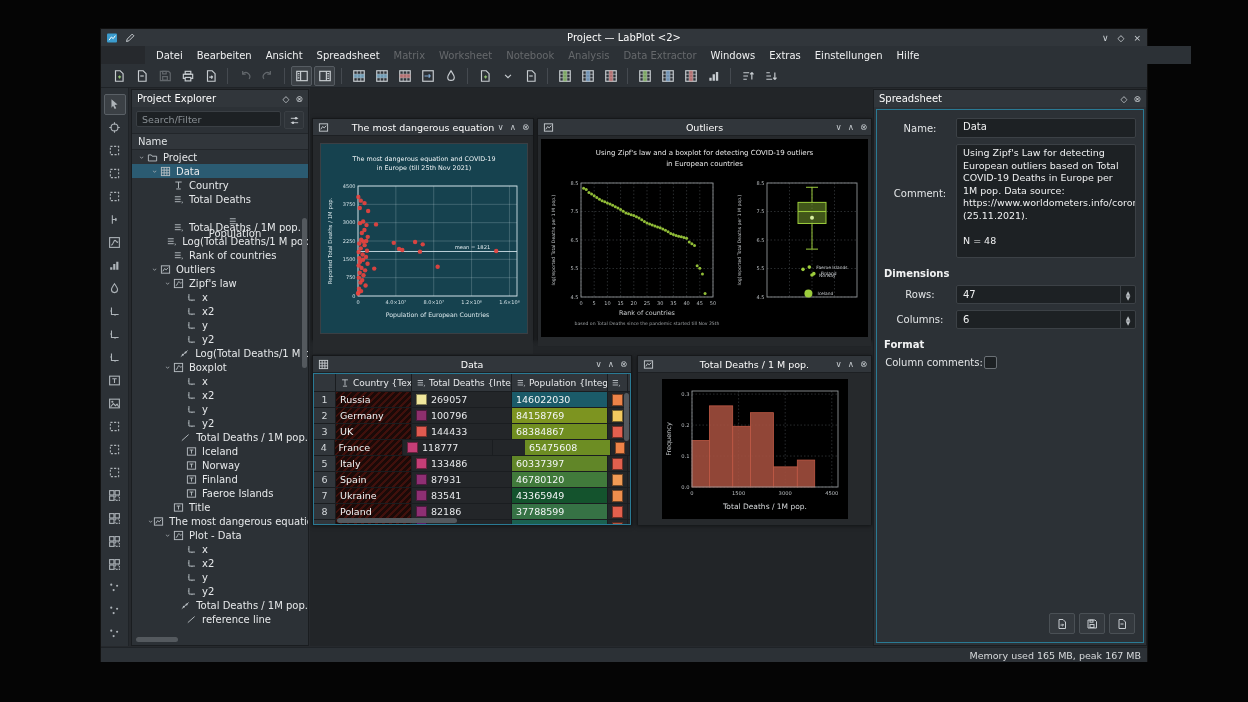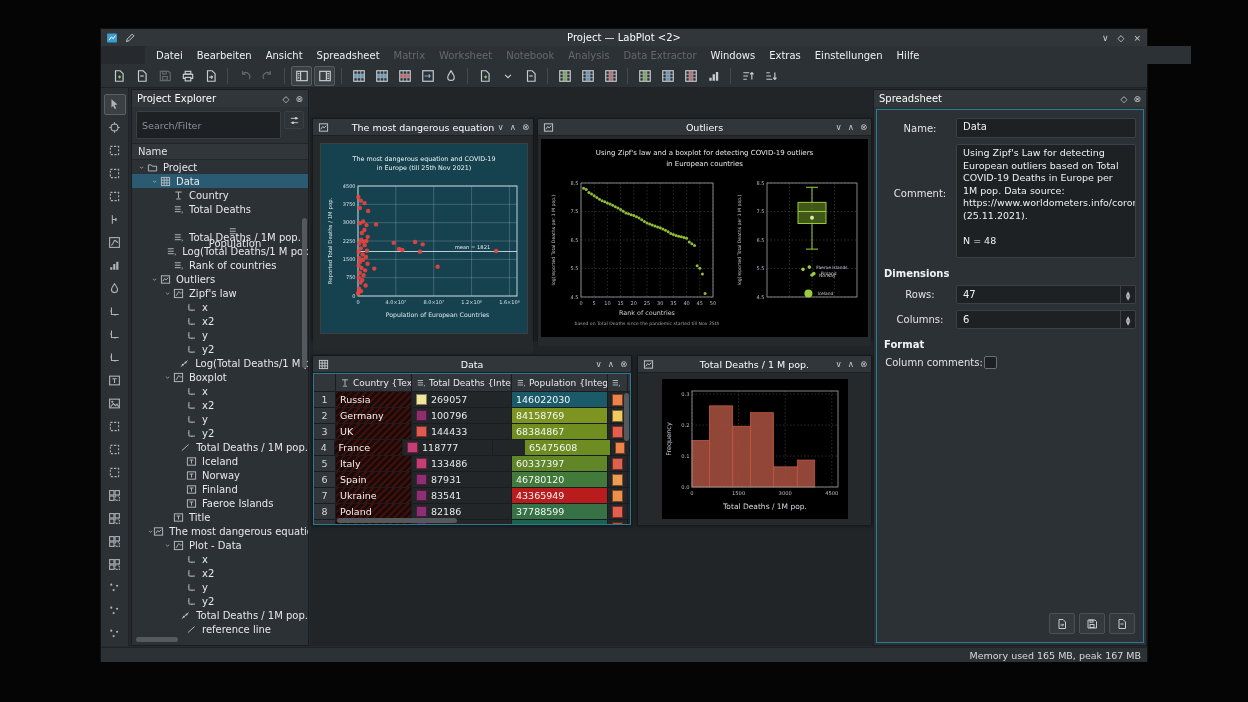--- a/index.html
+++ b/index.html
@@ -24,21 +24,21 @@
   .lstrip{left:0;top:59px;width:28px;height:558px;background:#2c3136;border-right:1px solid #1f2327;display:flex;flex-direction:column;align-items:center;padding-top:6px;box-sizing:border-box;}
   .lbtn{width:22px;height:21px;display:flex;align-items:center;justify-content:center;margin-bottom:2px;border-radius:2px;}
   .lbtn.selected{background:#3b4045;border:1px solid #5a6066;box-sizing:border-box;}
   
   .dock{background:#2c3136;border:1px solid #1a1d20;box-sizing:border-box;}
   .dock-title{height:17px;display:flex;align-items:center;padding:0 5px;font-size:10px;color:#fcfcfc;background:#31363b;}
   .dock-title .spacer{flex:1;}
   .dock-btn{color:#c3c8cc;font-size:9px;margin-left:6px;}
   .explorer{left:30px;top:60px;width:178px;height:557px;}
   .search-row{display:flex;margin:4px;gap:3px;}
-  .search-input{flex:1;background:#1d2124;border:1px solid #3a3f44;border-radius:2px;color:#8a9095;padding:2px 5px;font-size:9.5px;height:28px;box-sizing:border-box;display:flex;align-items:center;}
+  .search-input{flex:1;background:#1d2124;border:1px solid #3a3f44;border-radius:2px;color:#8a9095;padding:2px 5px;font-size:9.5px;height:16px;box-sizing:border-box;display:flex;align-items:center;}
   .filter-btn{width:18px;height:16px;display:flex;align-items:center;justify-content:center;border:1px solid #3a3f44;border-radius:2px;background:#2f3439;}
   .name-hdr{background:#31363b;border-top:1px solid #22262a;border-bottom:1px solid #22262a;padding:2px 6px;font-size:10px;color:#dfe2e4;}
   .tree{position:relative;overflow:hidden;height:478px;}
   .trow{height:14px;display:flex;align-items:center;font-size:10px;color:#e6e8ea;white-space:nowrap;}
   .trow.selected{background:#2b5b72;}
   .tchev{width:10px;display:inline-block;color:#a7adb2;font-size:8px;text-align:center;transform:rotate(90deg);}
   .tchev.none{visibility:hidden;transform:none;}
   .ticon{width:13px;height:12px;display:inline-flex;align-items:center;justify-content:center;margin-right:4px;flex:0 0 13px;}
   .vscroll{position:absolute;right:1px;width:5px;border-radius:2.5px;background:#54595e;}
   .hscroll{position:absolute;height:5px;border-radius:2.5px;background:#54595e;}
@@ -1192,21 +1192,21 @@
                   <span class="tag-swatch" style="background: rgb(240, 154, 85);"></span>
                 </div>
               </div>
               <div class="dt-row">
                 <div class="dt-cell c-num">7</div>
                 <div class="dt-cell c-country">Ukraine</div>
                 <div class="dt-cell c-deaths">
                   <span class="swatch" style="background: rgb(142, 47, 115);"></span>
                   <span>83541</span>
                 </div>
-                <div class="dt-cell c-pop" style="background: #b91c1c;">43365949</div>
+                <div class="dt-cell c-pop" style="background: #14532d;">43365949</div>
                 <div class="dt-cell c-tag">
                   <span class="tag-swatch" style="background: rgb(239, 143, 77);"></span>
                 </div>
               </div>
               <div class="dt-row">
                 <div class="dt-cell c-num">8</div>
                 <div class="dt-cell c-country">Poland</div>
                 <div class="dt-cell c-deaths">
                   <span class="swatch" style="background: rgb(142, 47, 115);"></span>
                   <span>82186</span>

